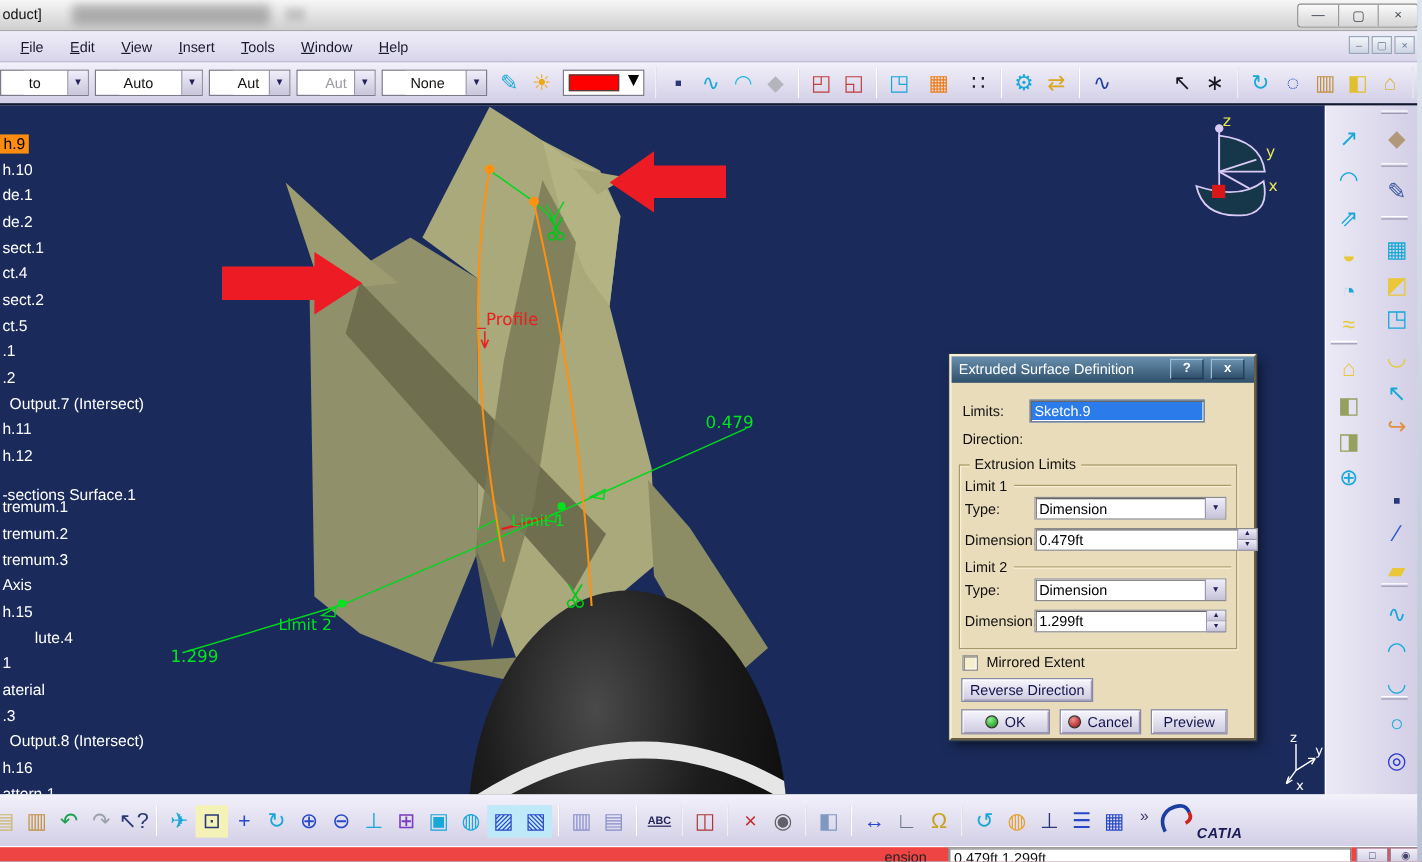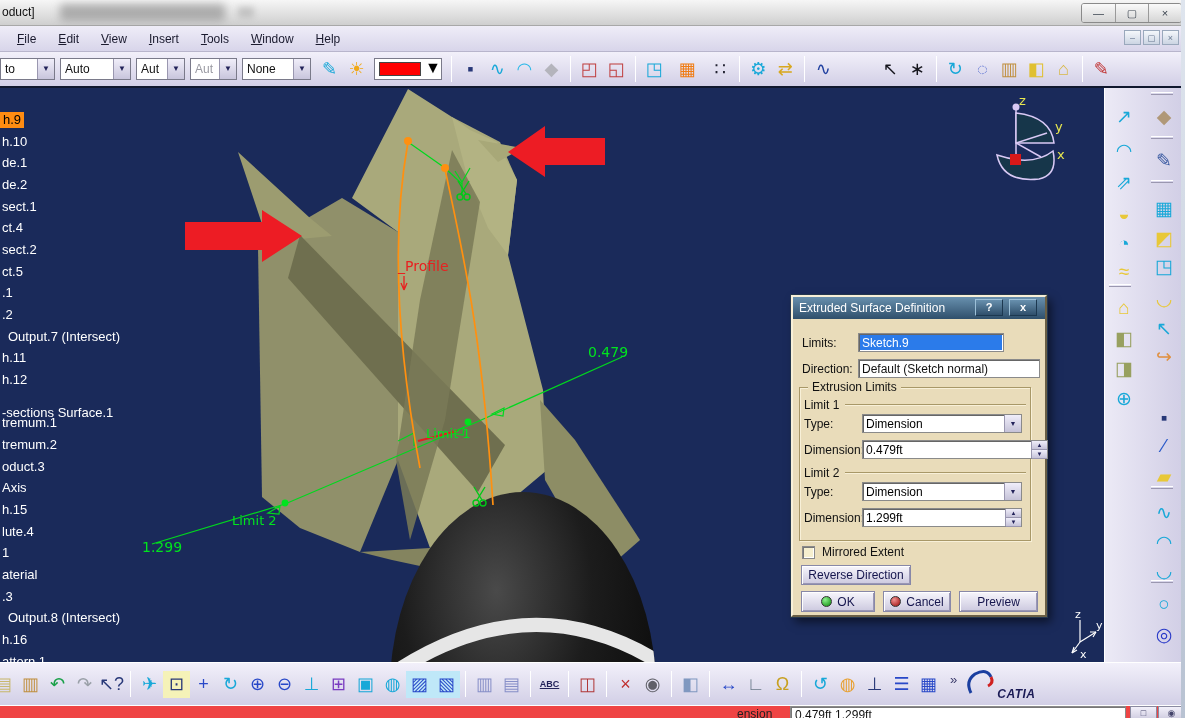--- a/index.html
+++ b/index.html
@@ -30,21 +30,21 @@
   .child-btn { width:17px; height:15px; font-size:9px; color:#6a7a92; text-align:center;
     line-height:14px; background:linear-gradient(#f4f7fb,#ccd5e3);
     border:1px solid #9aa8bc; }
 
   
   .tb { background:linear-gradient(#f2f0fa,#d2cfe6); }
   .toolbar-top { position:absolute; left:0; top:52px; width:1185px; height:36px;
     display:flex; align-items:center; padding-left:0; border-bottom:2px solid #10182e; }
   .combo { display:flex; height:22px; margin-right:5px; border:1px solid #7a7a8a;
     background:#fff; }
-  .combo .cval { font-size:12px; color:#111; padding:3px 0 0 4px; background:#fff; min-width:26px; }
+  .combo .cval { font-size:12px; color:#111; padding:3px 0 0 4px; background:#fff; min-width:26px;margin-left:19px; }
   .combo.dis .cval { color:#9a9aa2; }
   .combo .cbtn { width:17px; background:linear-gradient(#f0eefa,#c8c5dc);
     border-left:1px solid #9a97b0; color:#23235a; font-size:8px; text-align:center; line-height:20px; }
   .icon { width:27px; height:27px; display:flex; align-items:center; justify-content:center;
     font-size:18px; flex:0 0 auto; }
   .txticon { font-size:8px; font-weight:bold; color:#23235a; letter-spacing:0; text-decoration:underline; }
   .sepv { width:1px; height:26px; background:#a8a5bd; border-right:1px solid #fff;
     margin:0 5px; flex:0 0 auto; }
   .gap { flex:0 0 auto; }
   .swatch-combo { display:flex; height:22px; border:1px solid #7a7a8a; background:#fff; margin:0 4px; }
@@ -103,21 +103,21 @@
   .g-row { position:absolute; left:4px; display:flex; align-items:center; }
   .checkrow { position:absolute; left:9px; top:248px; display:flex; align-items:center; gap:7px; color:#111; }
   .checkbox { width:13px; height:13px; background:#f6efcf; border:1px solid #8a8a8a;
     box-shadow:inset 1px 1px 0 #777, inset -1px -1px 0 #fff; }
   .btn { background:linear-gradient(#f7f6fc,#ccc9df); border:1px solid #8888a8;
     box-shadow:inset 1px 1px 0 #fff, inset -1px -1px 0 #9a97b5; color:#15154d; font-size:12px;
     display:flex; align-items:center; justify-content:center; gap:5px; }
   .btn-reverse { position:absolute; left:8px; top:268px; width:110px; height:20px; }
   .btn-ok { position:absolute; left:8px; top:294px; width:74px; height:21px; }
   .btn-cancel { position:absolute; left:90px; top:294px; width:68px; height:21px; }
-  .btn-preview { position:absolute; left:166px; top:294px; width:79px; height:21px; }
+  .btn-preview { position:absolute; left:166px; top:294px; width:64px; height:21px; }
   .orb { width:11px; height:11px; border-radius:50%; border:1px solid #333; }
   .orb.green { background:radial-gradient(circle at 35% 30%, #8ef08e, #0a8a0a); }
   .orb.red { background:radial-gradient(circle at 35% 30%, #f09090, #9a0a0a); }
 
   
   .statusbar { position:absolute; left:0; top:705px; width:1185px; height:13px;
     background:#ef4444; border-top:1px solid #fff; }
   .sb-lbl { position:absolute; left:737px; top:1px; font-size:12px; color:#222; }
   .sb-field { position:absolute; left:790px; top:0px; width:336px; height:16px; background:#fff;
     border:1px solid #8a8a8a; box-shadow:inset 1px 1px 0 #777; font-size:12px; padding:1px 4px; color:#111; }
@@ -223,24 +223,24 @@
       <div class="tree-item" style="top: 153.96px;">sect.2</div>
       <div class="tree-item" style="top: 175.62px;">ct.5</div>
       <div class="tree-item" style="top: 197.28px;">.1</div>
       <div class="tree-item" style="top: 218.94px;">.2</div>
       <div class="tree-item" style="top: 240.6px; left: 8px;">Output.7 (Intersect)</div>
       <div class="tree-item" style="top: 262.26px;">h.11</div>
       <div class="tree-item" style="top: 283.92px;">h.12</div>
       <div class="tree-item" style="top: 317px;">-sections Surface.1</div>
       <div class="tree-item" style="top: 327.24px;">tremum.1</div>
       <div class="tree-item" style="top: 348.9px;">tremum.2</div>
-      <div class="tree-item" style="top: 370.56px;">oduct.3</div>
+      <div class="tree-item" style="top: 370.56px;">tremum.3</div>
       <div class="tree-item" style="top: 392.22px;">Axis</div>
       <div class="tree-item" style="top: 413.88px;">h.15</div>
-      <div class="tree-item" style="top: 435.54px;">lute.4</div>
+      <div class="tree-item" style="top: 435.54px; margin-left: 27px;">lute.4</div>
       <div class="tree-item" style="top: 457.2px;">1</div>
       <div class="tree-item" style="top: 478.86px;">aterial</div>
       <div class="tree-item" style="top: 500.52px;">.3</div>
       <div class="tree-item" style="top: 522.18px; left: 8px;">Output.8 (Intersect)</div>
       <div class="tree-item" style="top: 543.84px;">h.16</div>
       <div class="tree-item" style="top: 565.5px;">attern.1</div>
     </div>
 
   <svg width="1104" height="574" viewBox="0 88 1104 574" style="position:absolute;left:0;top:0">
     <defs>
@@ -341,21 +341,20 @@
       <div class="dlg-btn-help">?</div>
       <div class="dlg-btn-close">x</div>
     </div>
 
     <div class="row" style="top:36px;">
       <span class="lbl" style="width:56px;">Limits:</span>
       <div class="field sel" style="width:146px;">Sketch.9</div>
     </div>
     <div class="row" style="top:62px;">
       <span class="lbl" style="width:56px;">Direction:</span>
-      <div class="field" style="width:182px;">Default (Sketch normal)</div>
     </div>
 
     <div class="group">
       <span class="legend">Extrusion Limits</span>
 
       <div class="lim-head" style="top:10px;">
         <span>Limit 1</span>
           <div class="hr"></div>
       </div>
       <div class="g-row" style="top:26px;">

